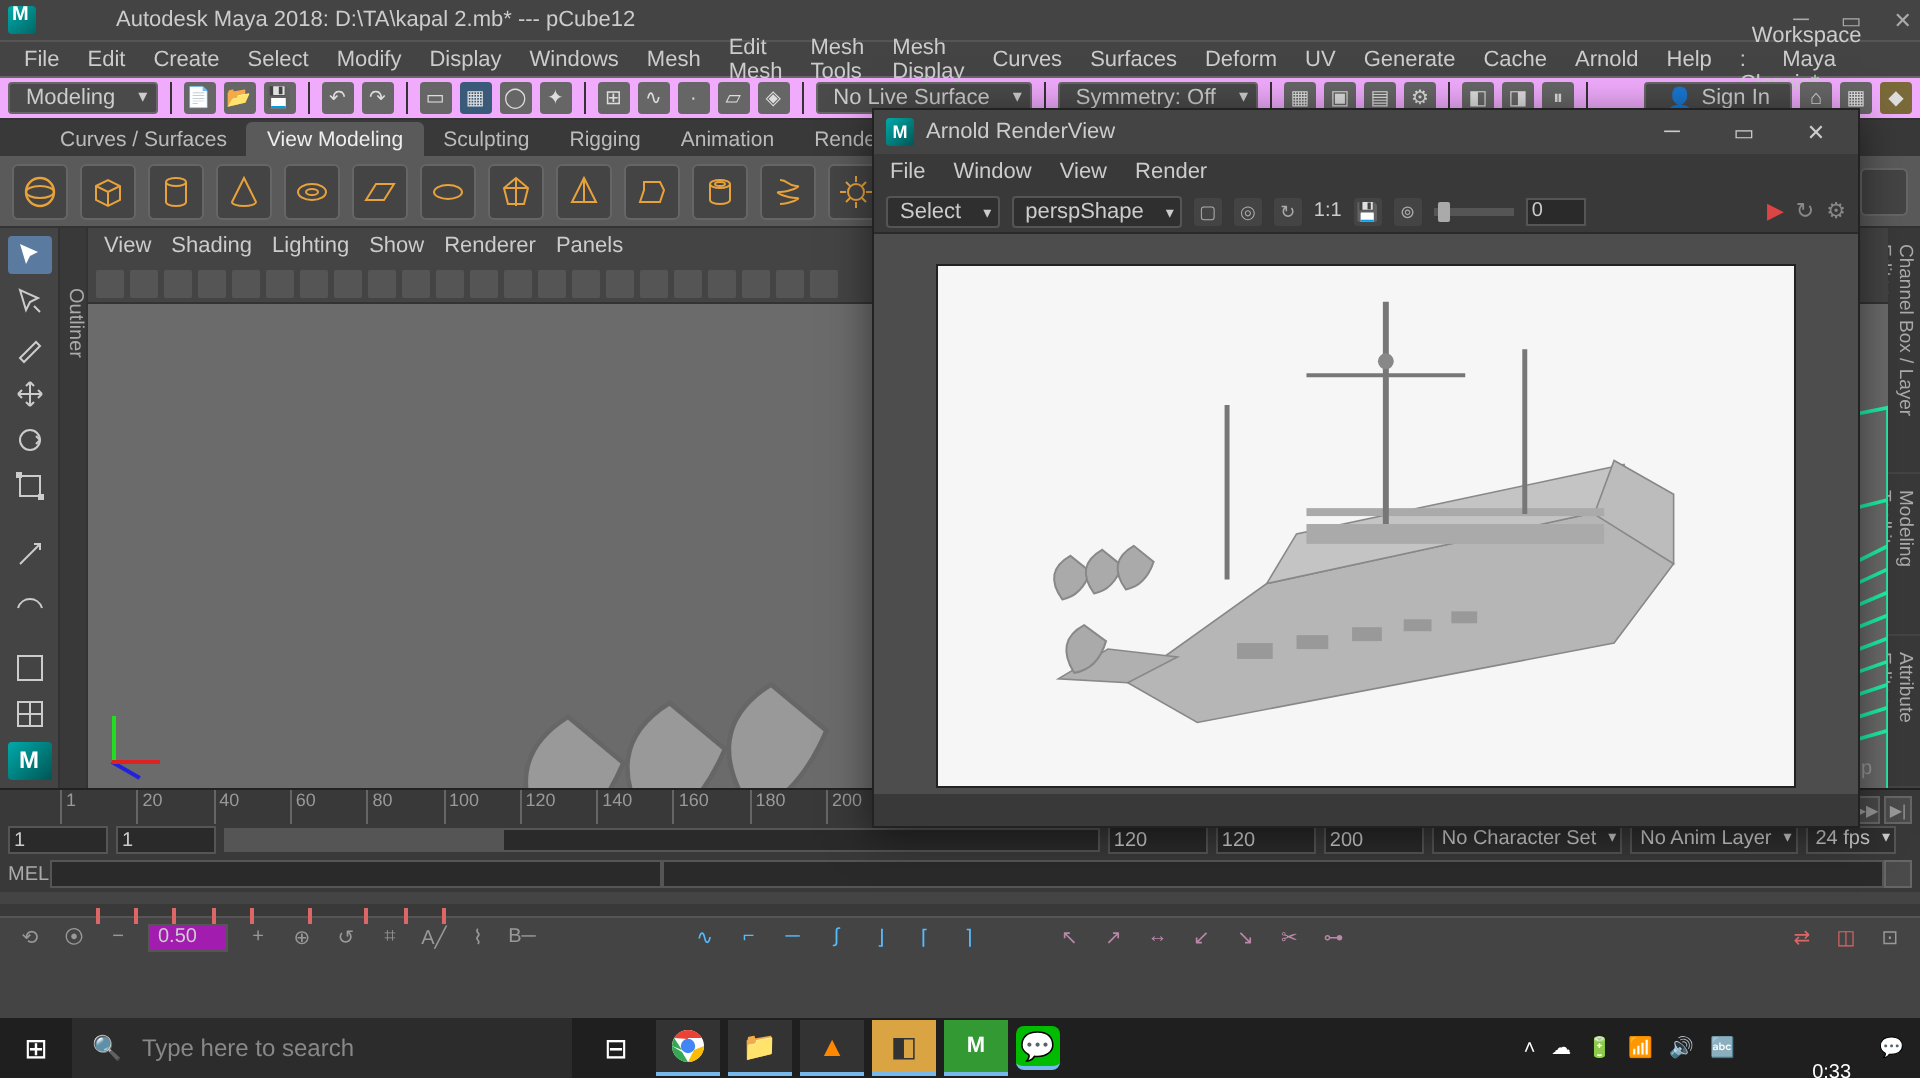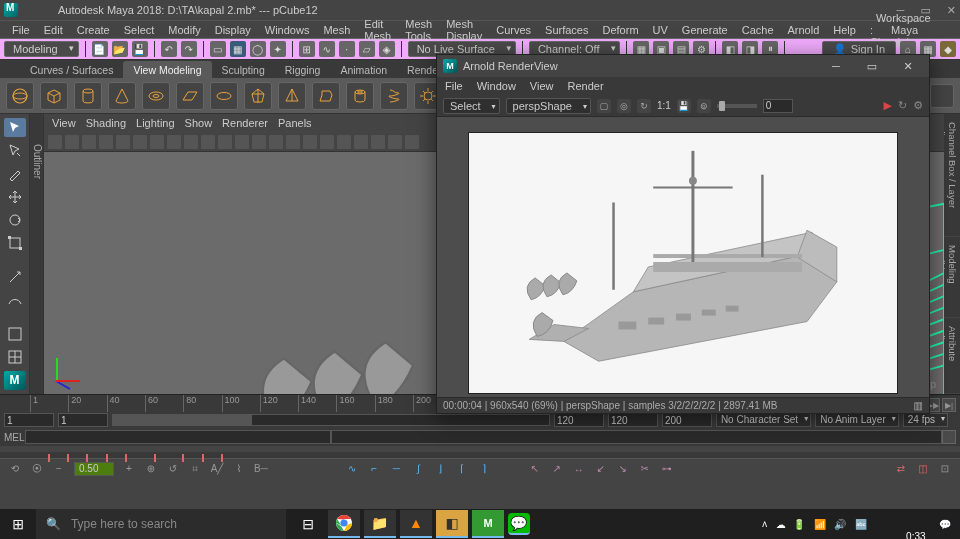--- a/index.html
+++ b/index.html
@@ -80,21 +80,21 @@
 .rangebar .rdd::after{content:'▾';position:absolute;right:2px;font-size:8px;}
 .cmdline { height:18px; background:#393939; display:flex; align-items:center; gap:0; padding:0 4px;}
 .cmdline .lbl { font-size:10px; color:#aaa;}
 .cmdline input { flex:1; height:14px; background:#2a2a2a; border:1px solid #555;}
 .cmdline .sqbtn{width:14px;height:14px;background:#4a4a4a;border:1px solid #666;}
 .animstrip{height:12px;background:#393939;border-top:6px solid #444; position:relative;}
 .animstrip .kf { position:absolute;top:2px;width:2px;height:8px;background:#d66;}
 .animctrl { height:20px; background:#444; display:flex; align-items:center; padding:0 8px; gap:8px; font-size:10px; color:#ccc; border-top:1px solid #555;}
 .animctrl .abtn { width:14px;height:14px;display:flex;align-items:center;justify-content:center;color:#999;}
 .animctrl .purple{color:#b8a;}
-.animctrl input { width:40px;height:14px;background:#4d7c0f;border:1px solid #555;color:#ccc;font-size:10px;padding:0 4px;}
+.animctrl input { width:40px;height:14px;background:#a21caf;border:1px solid #555;color:#ccc;font-size:10px;padding:0 4px;}
 
 .taskbar { position:absolute; bottom:0; left:0; right:0; height:30px; background:#1f1f1f; display:flex; align-items:center; }
 .taskbar .win { width:36px; height:30px; display:flex; align-items:center; justify-content:center; color:#fff; font-size:14px;}
 .taskbar .search { width:250px; height:30px; background:#2c2c2c; display:flex; align-items:center; padding:0 10px; color:#888; gap:10px; font-size:12px;}
 .taskbar .tb-icons { display:flex; height:30px; align-items:center; padding:0 6px; gap:4px;}
 .taskbar .ti { width:32px; height:28px; display:flex; align-items:center; justify-content:center; font-size:14px; color:#fff;}
 .taskbar .ti.running { border-bottom:2px solid #76b9ed; background:#333;}
 .taskbar .tray { margin-left:auto; display:flex; align-items:center; gap:8px; padding:0 8px; color:#fff; font-size:10px;}
 .taskbar .clock { text-align:right; font-size:10px; line-height:11px; padding-right:6px;margin-top:35px;}
 </style>
@@ -150,21 +150,21 @@
   <div class="ico">✦</div>
   <div class="sep"></div>
   <div class="ico">⊞</div>
   <div class="ico">∿</div>
   <div class="ico">·</div>
   <div class="ico">▱</div>
   <div class="ico">◈</div>
   <div class="sep"></div>
   <div class="dd" style="min-width:90px">No Live Surface</div>
   <div class="sep"></div>
-  <div class="dd" style="min-width:90px">Channel: Off</div>
+  <div class="dd" style="min-width:90px">Symmetry: Off</div>
   <div class="sep"></div>
   <div class="ico">▦</div>
   <div class="ico">▣</div>
   <div class="ico">▤</div>
   <div class="ico">⚙</div>
   <div class="sep"></div>
   <div class="ico">◧</div>
   <div class="ico">◨</div>
   <div class="ico">⏸</div>
   <div class="sep"></div>
@@ -600,24 +600,20 @@
 
         <g fill="#aaa" stroke="#888">
           <path d="M62 168 q-10 -14 4 -22 l10 8 q-4 12 -14 14z"></path>
           <path d="M78 165 q-10 -14 4 -22 l10 8 q-4 12 -14 14z"></path>
           <path d="M94 163 q-10 -14 4 -22 l10 8 q-4 12 -14 14z"></path>
           <path d="M68 205 q-10 -16 5 -24 l11 8 q-4 14 -16 16z"></path>
         </g>
       </svg>
     </div>
   </div>
-  <div class="astatus">
-    <span>00:00:04 | 960x540 (69%) | perspShape | samples 3/2/2/2/2/2 | 2897.41 MB</span>
-    <span>▥</span>
-  </div>
 </div>
 
 <div class="taskbar">
   <div class="win">⊞</div>
   <div class="search">
     <span>🔍</span>
     <span>Type here to search</span>
   </div>
   <div class="tb-icons">
     <div class="ti">⊟</div>

